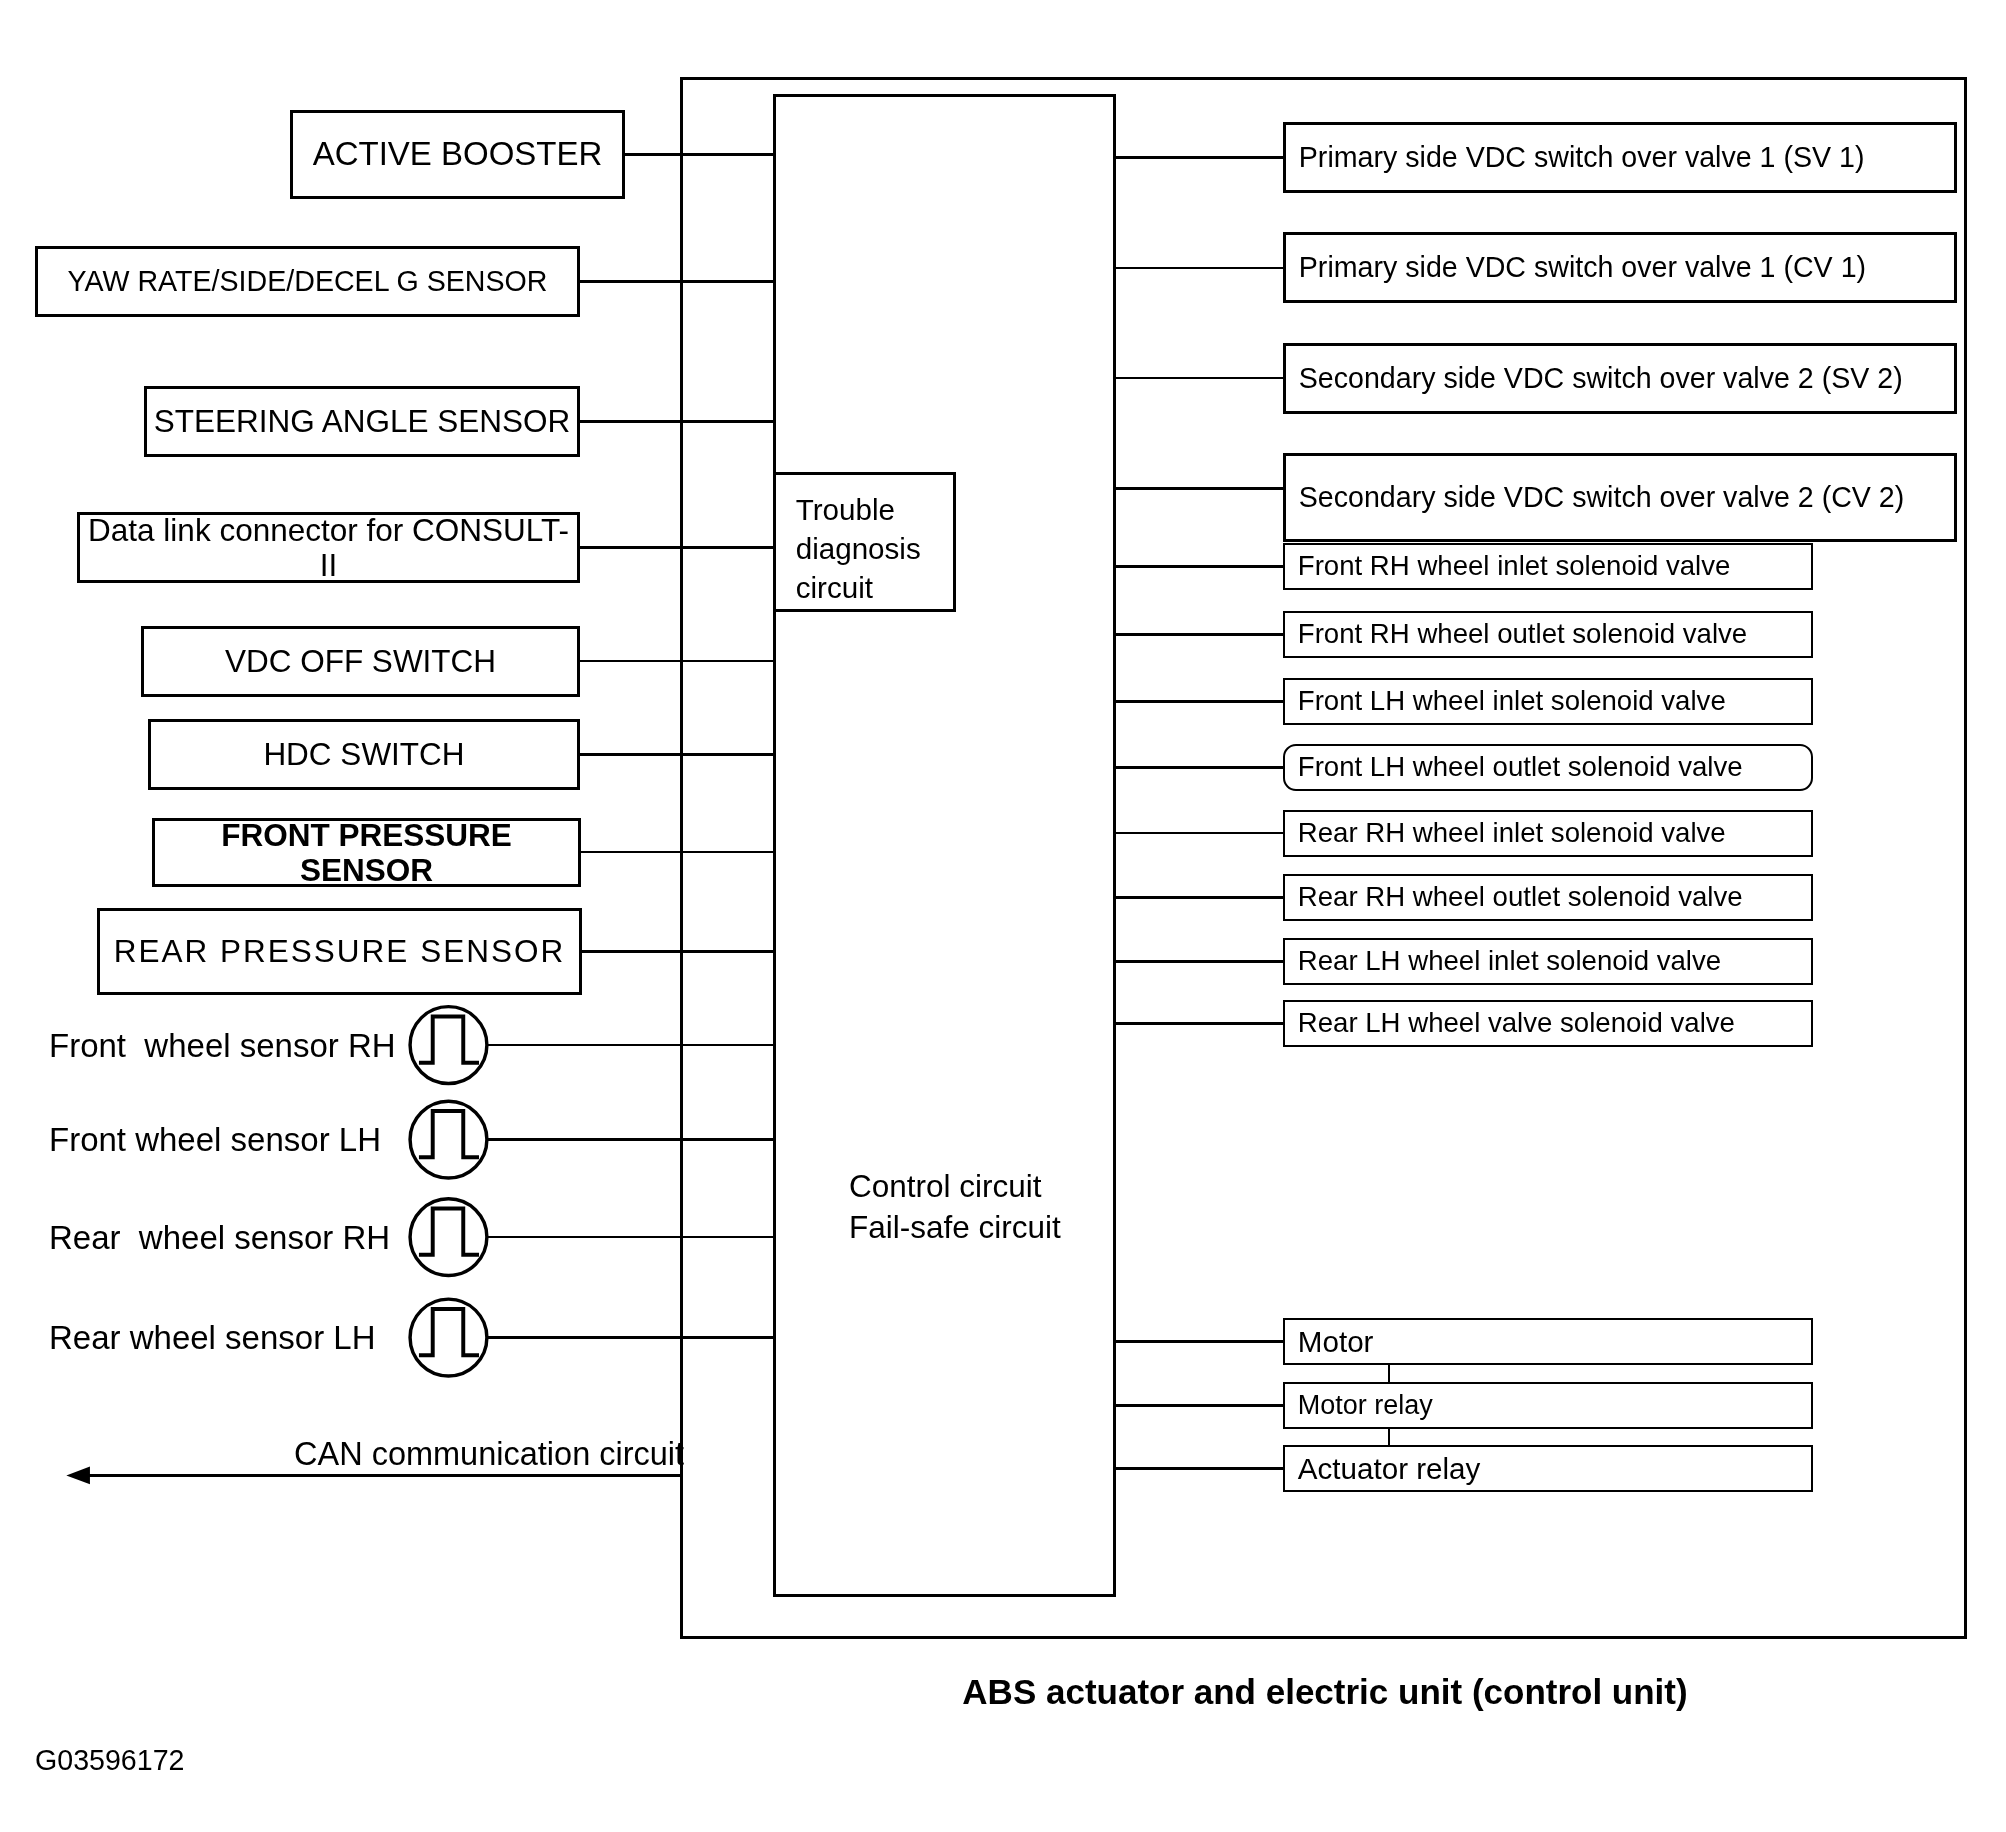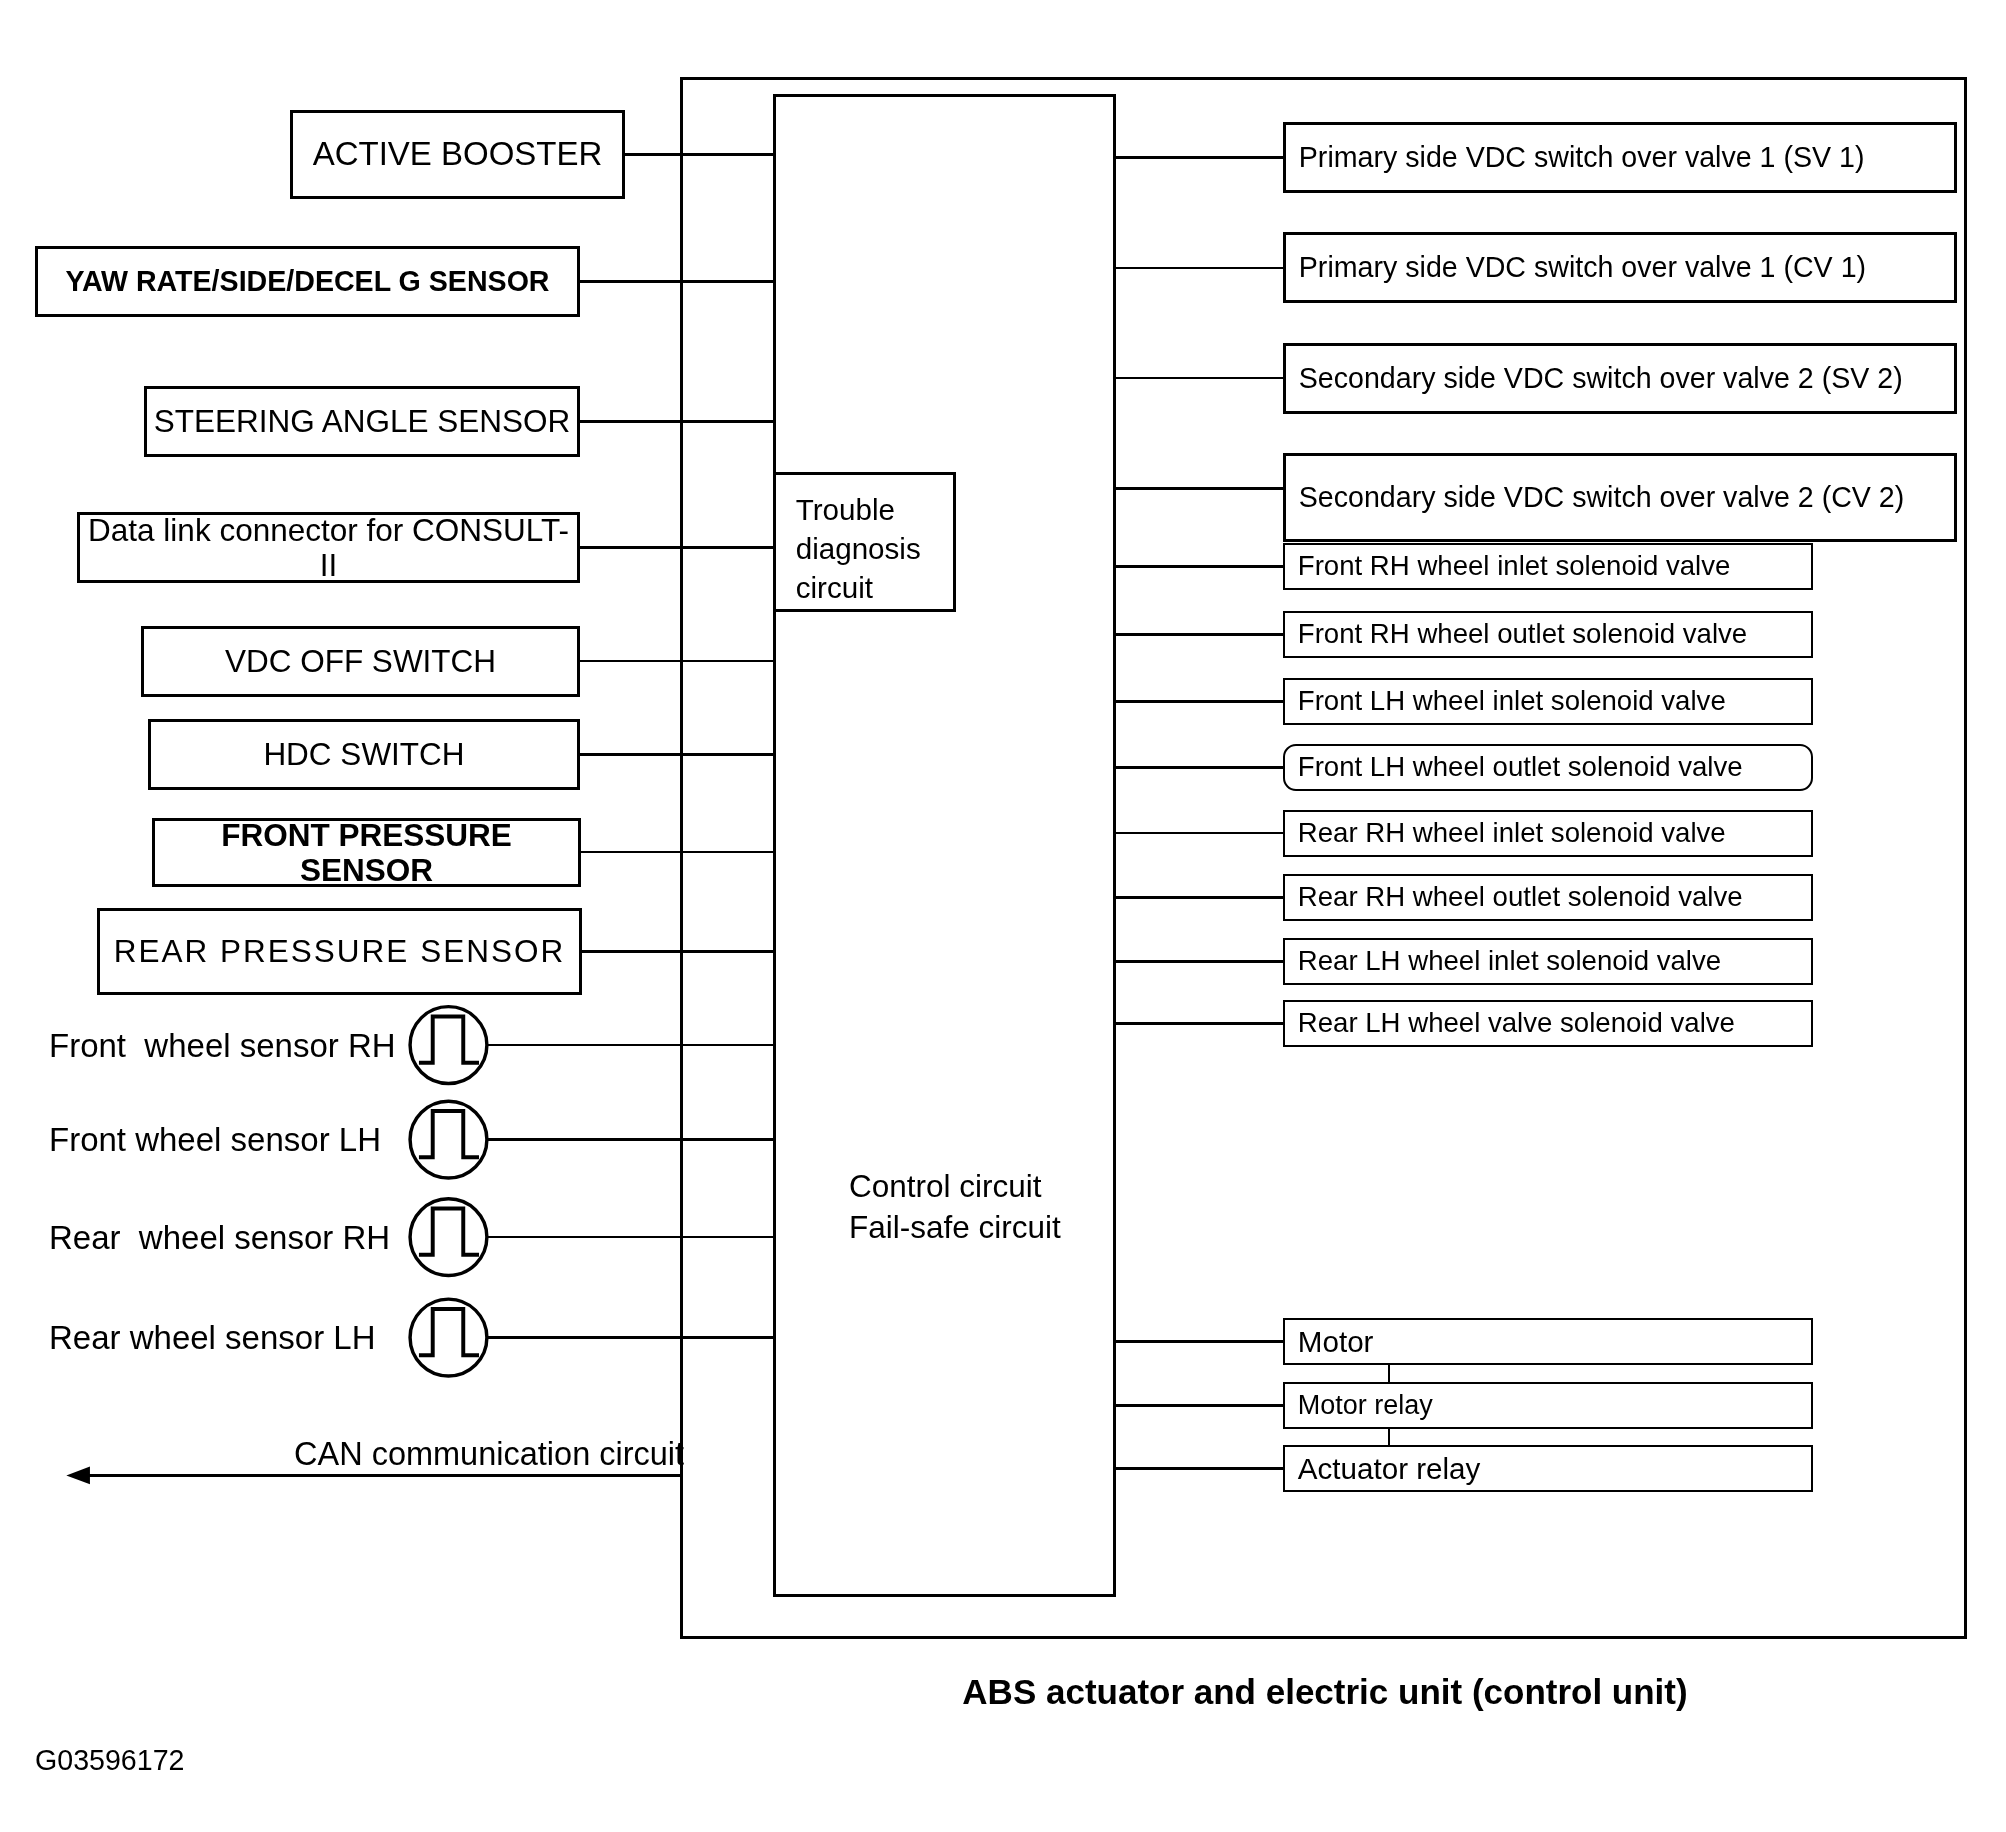--- a/index.html
+++ b/index.html
@@ -77,21 +77,21 @@
 
   <div class="box inner" style="left:773px;top:94px;width:343px;height:1503px;"></div>
 
   <div class="box trouble" style="left:773px;top:472px;width:183px;height:140px;">Trouble diagnosis circuit</div>
 
   <div class="ctrl-text" style="left:849px;top:1166px;">Control circuit
 Fail-safe circuit</div>
 
   <div id="left-boxes">
       <div class="box lbox" style="left: 250px; top: 110px; width: 335px; height: 89px; font-size: 33px; font-weight: 400; letter-spacing: 0px; margin-left: 40px;">ACTIVE BOOSTER</div>
-      <div class="box lbox" style="left: 35px; top: 246px; width: 545px; height: 71px; font-size: 28.6px; font-weight: 700; letter-spacing: 0px;">YAW RATE/SIDE/DECEL G SENSOR</div>
+      <div class="box lbox" style="left: 35px; top: 246px; width: 545px; height: 71px; font-size: 28.6px; font-weight: 400; letter-spacing: 0px;">YAW RATE/SIDE/DECEL G SENSOR</div>
       <div class="box lbox" style="left: 144px; top: 386px; width: 436px; height: 71px; font-size: 31.5px; font-weight: 400; letter-spacing: 0px;">STEERING ANGLE SENSOR</div>
       <div class="box lbox" style="left: 77px; top: 512px; width: 503px; height: 71px; font-size: 31.5px; font-weight: 400; letter-spacing: 0px;">Data link connector for CONSULT-II</div>
       <div class="box lbox" style="left: 141px; top: 626px; width: 439px; height: 71px; font-size: 31.5px; font-weight: 400; letter-spacing: 0px;">VDC OFF SWITCH</div>
       <div class="box lbox" style="left: 148px; top: 719px; width: 432px; height: 71px; font-size: 31.5px; font-weight: 400; letter-spacing: 0px;">HDC SWITCH</div>
       <div class="box lbox" style="left: 152px; top: 818px; width: 429px; height: 69px; font-size: 31.5px; font-weight: 700; letter-spacing: 0px;">FRONT PRESSURE SENSOR</div>
       <div class="box lbox" style="left: 97px; top: 908px; width: 485px; height: 87px; font-size: 31.5px; font-weight: 400; letter-spacing: 2px;">REAR PRESSURE SENSOR</div>
     </div>
   <div id="sensor-labels">
       <div class="sensor-label" style="left: 49px; top: 1019px;">Front  wheel sensor RH</div>
       <div class="sensor-label" style="left: 49px; top: 1113px;">Front wheel sensor LH</div>

